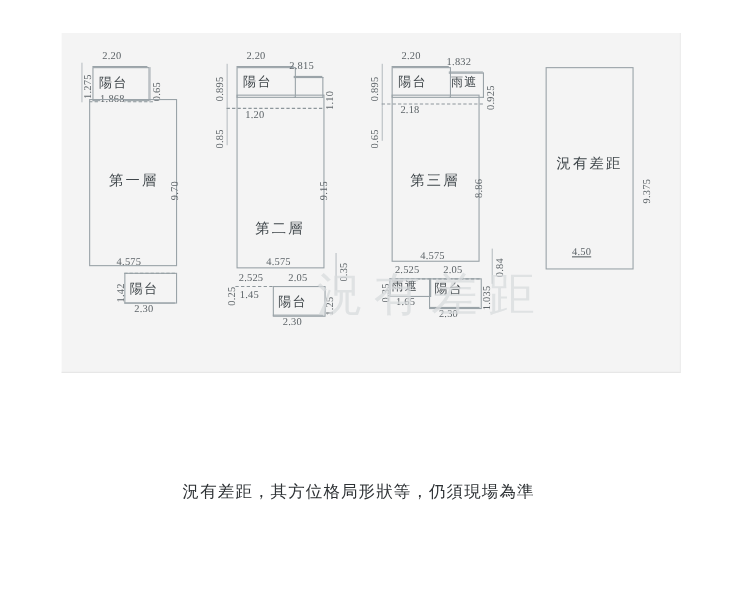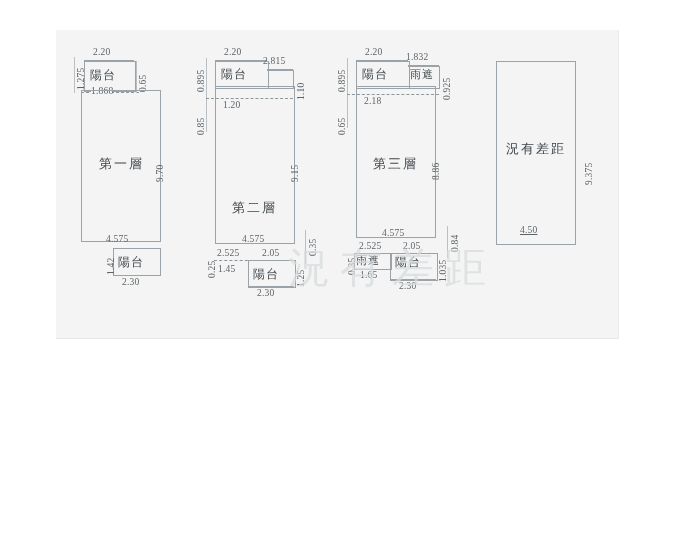--- a/index.html
+++ b/index.html
@@ -182,13 +182,14 @@
     <div class="box" style="left:440px;top:31px;width:78px;height:182px;"></div>
     <div class="lbl big" style="left:450px;top:110px;">況有差距</div>
     <div class="dim v" style="left:528px;top:155px;">9.375</div>
     <div class="dim" style="left:464px;top:195px;text-decoration:underline;">4.50</div>
   </div>
 
   <div id="watermark">況有差距</div>
 </div>
 
 <div id="caption">
+  <div>況有差距，其方位格局形狀等，仍須現場為準</div>
 </div>
 
 </body></html>

